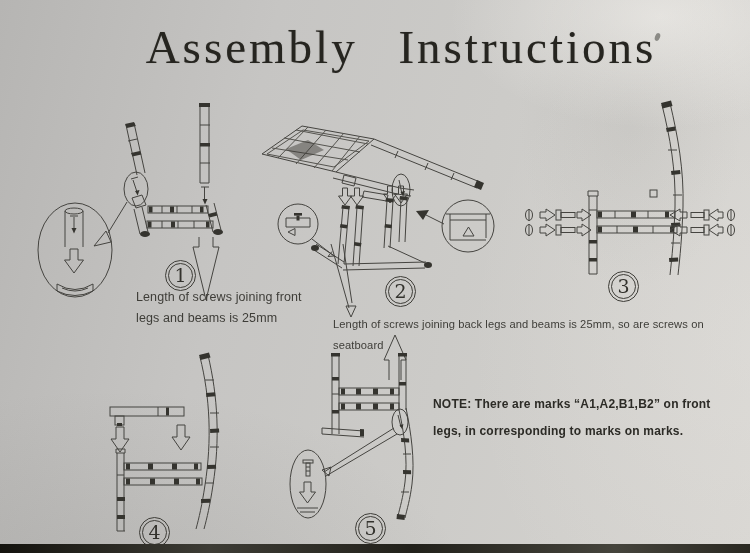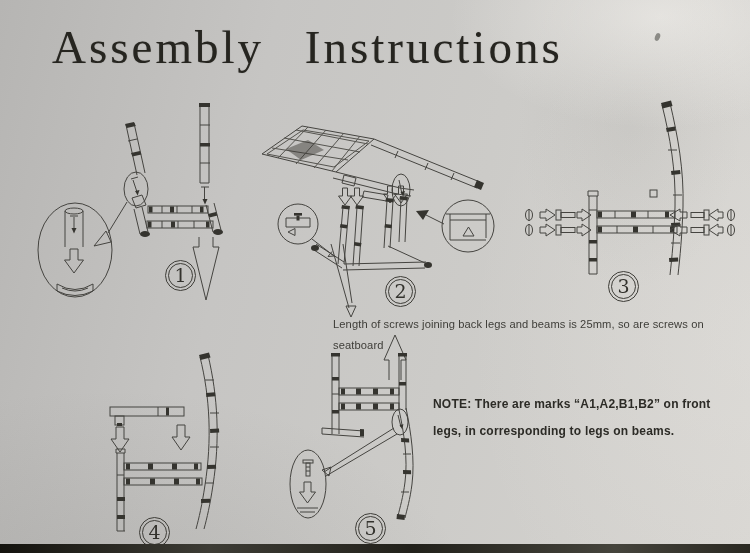--- a/index.html
+++ b/index.html
@@ -8,21 +8,21 @@
     font-family:"Liberation Sans",sans-serif;
     background:
       radial-gradient(ellipse 300px 160px at 88% 3%, rgba(244,242,238,.60), rgba(244,242,238,0) 70%),
       radial-gradient(ellipse 160px 240px at 84% 22%, rgba(150,150,146,.14), rgba(150,150,146,0) 70%),
       radial-gradient(ellipse 520px 320px at 14% 112%, rgba(92,92,88,.16), rgba(92,92,88,0) 72%),
       radial-gradient(ellipse 420px 520px at 102% 62%, rgba(230,228,224,.38), rgba(230,228,224,0) 70%),
       linear-gradient(103deg,#b6b5b3 0%,#c6c5c3 32%,#cccbc8 60%,#d7d5d1 100%);
   }
   .title{
     position:absolute;top:20px;left:0;width:100%;box-sizing:border-box;padding-left:52px;
-    text-align:left;font-family:"Liberation Serif","DejaVu Serif",serif;
+    text-align:center;font-family:"Liberation Serif","DejaVu Serif",serif;
     font-size:47px;font-weight:400;color:#262520;letter-spacing:3px;word-spacing:26px;
     text-shadow:0 0 1px rgba(60,58,52,.35);
   }
   svg.diagram{position:absolute;overflow:visible;stroke:#454440;fill:none;stroke-width:1;}
   svg.diagram .f{fill:#35342f;stroke:none;}
   svg.diagram .soft{stroke:#55544f;}
   .badge{
     position:absolute;width:31px;height:31px;border:1.4px solid #3e3d38;border-radius:50%;
     display:flex;align-items:center;justify-content:center;box-sizing:border-box;
   }
@@ -311,25 +311,29 @@
   <div class="badge" style="left:608px;top:271px">
       <span>3</span>
     </div>
   <div class="badge" style="left:139px;top:517px">
       <span>4</span>
     </div>
   <div class="badge" style="left:355px;top:513px">
       <span>5</span>
     </div>
 
+  <div class="caption" style="left:136px;top:287px">
+    <div>Length of screws joining front</div>
+    <div>legs and beams is 25mm</div>
+  </div>
   <div class="caption c2" style="left:333px;top:314px">
     <div>Length of screws joining back legs and beams is 25mm, so are screws on</div>
     <div>seatboard</div>
   </div>
 
   <div class="note">
     <div>NOTE: There are marks “A1,A2,B1,B2” on front</div>
-    <div>legs, in corresponding to legs on beams.</div>
+    <div>legs, in corresponding to marks on marks.</div>
   </div>
 
   <div class="smudge"></div>
   <div class="edge-strip"></div>
 </div>
 
 </body></html>

